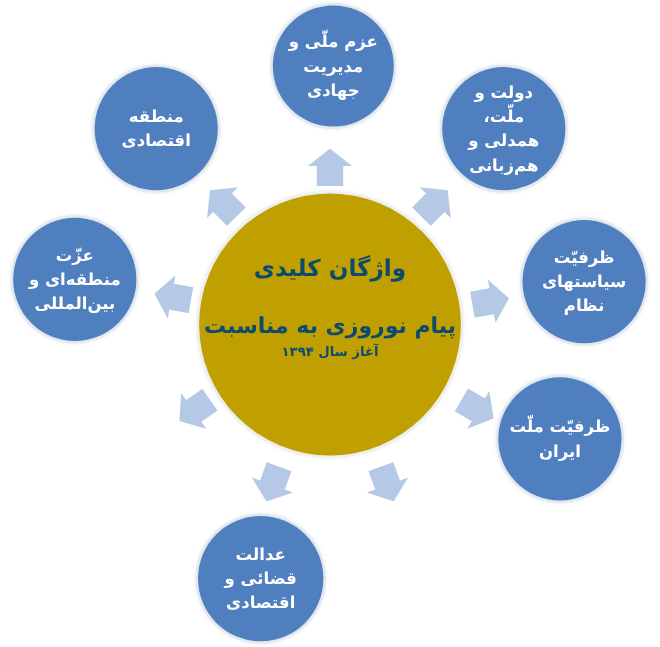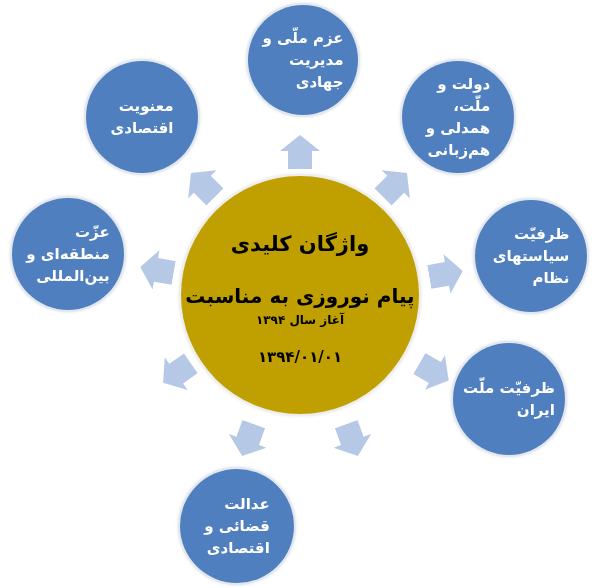--- a/index.html
+++ b/index.html
@@ -6,30 +6,30 @@
   body { width: 600px; height: 588px; position: relative; overflow: hidden;
          font-family: "DejaVu Sans", sans-serif; }
   .stage { position: absolute; left: 0; top: 0; width: 600px; height: 588px; }
   .arrow { position: absolute; width: 40px; height: 34px; }
   .arrow svg { width: 100%; height: 100%; display: block; }
   .node {
     position: absolute; border-radius: 50%;
     background: #4f7fbf;
     box-shadow: 0 0 0 2px #e3e8ef, 0 0 3px 2px rgba(150,160,175,0.35);
     display: flex; align-items: center; justify-content: center;
-    text-align: right; color: #ffffff;
+    text-align: center; color: #ffffff;
     font-size: 15px; line-height: 22px; font-weight: bold;
     direction: rtl;
   }
   .node .lbl { white-space: pre-line; padding: 0 6px; }
   .center {
     position: absolute; left: 181px; top: 176px; width: 238px; height: 238px;
     border-radius: 50%; background: #c0a000;
     box-shadow: 0 0 0 2px #eeeeee, 0 0 3px 2px rgba(170,170,170,0.35);
-    color: #000000; text-align: center; direction: rtl;
+    color: #0c4a6e; text-align: center; direction: rtl;
   }
   .center .title { position: absolute; left: 0; right: 0; top: 56px; font-size: 21px; font-weight: bold; }
   .center .sub1 { position: absolute; left: 0; right: 0; top: 108px; font-size: 20px; font-weight: bold; }
   .center .sub2 { position: absolute; left: 0; right: 0; top: 137px; font-size: 12px; font-weight: bold; }
   .center .date { position: absolute; left: 0; right: 0; top: 172px; font-size: 15px; font-weight: bold; direction: ltr; }
 </style>
 </head>
 <body>
 
 <div class="stage">
@@ -77,21 +77,20 @@
   <div class="arrow" style="left:183px; top:168px; transform:rotate(-45deg);">
     <svg viewBox="0 0 40 34">
         <polygon points="20,0 40,16 32,16 32,34 8,34 8,16 0,16" fill="#b5c9e6"></polygon>
       </svg>
   </div>
 
   <div class="center">
     <div class="title">واژگان کلیدی</div>
     <div class="sub1">پیام نوروزی به مناسبت</div>
     <div class="sub2">آغاز سال ۱۳۹۴</div>
-    <div class="date">۱۳۹۴/۰۱/۰۱</div>
   </div>
 
   <div class="node" style="left:248px; top:5px; width:110px; height:110px;">
     <div class="lbl">عزم ملّی و
 مدیریت
 جهادی</div>
   </div>
   <div class="node" style="left:402px; top:61px; width:112px; height:112px;">
     <div class="lbl">دولت و
 ملّت،
@@ -111,17 +110,17 @@
     <div class="lbl">عدالت
 قضائی و
 اقتصادی</div>
   </div>
   <div class="node" style="left:12px; top:198px; width:112px; height:112px;">
     <div class="lbl">عزّت
 منطقه‌ای و
 بین‌المللی</div>
   </div>
   <div class="node" style="left:86px; top:61px; width:112px; height:112px;">
-    <div class="lbl">معنویت
+    <div class="lbl">منطقه
 اقتصادی</div>
   </div>
 
 </div>
 
 </body></html>

